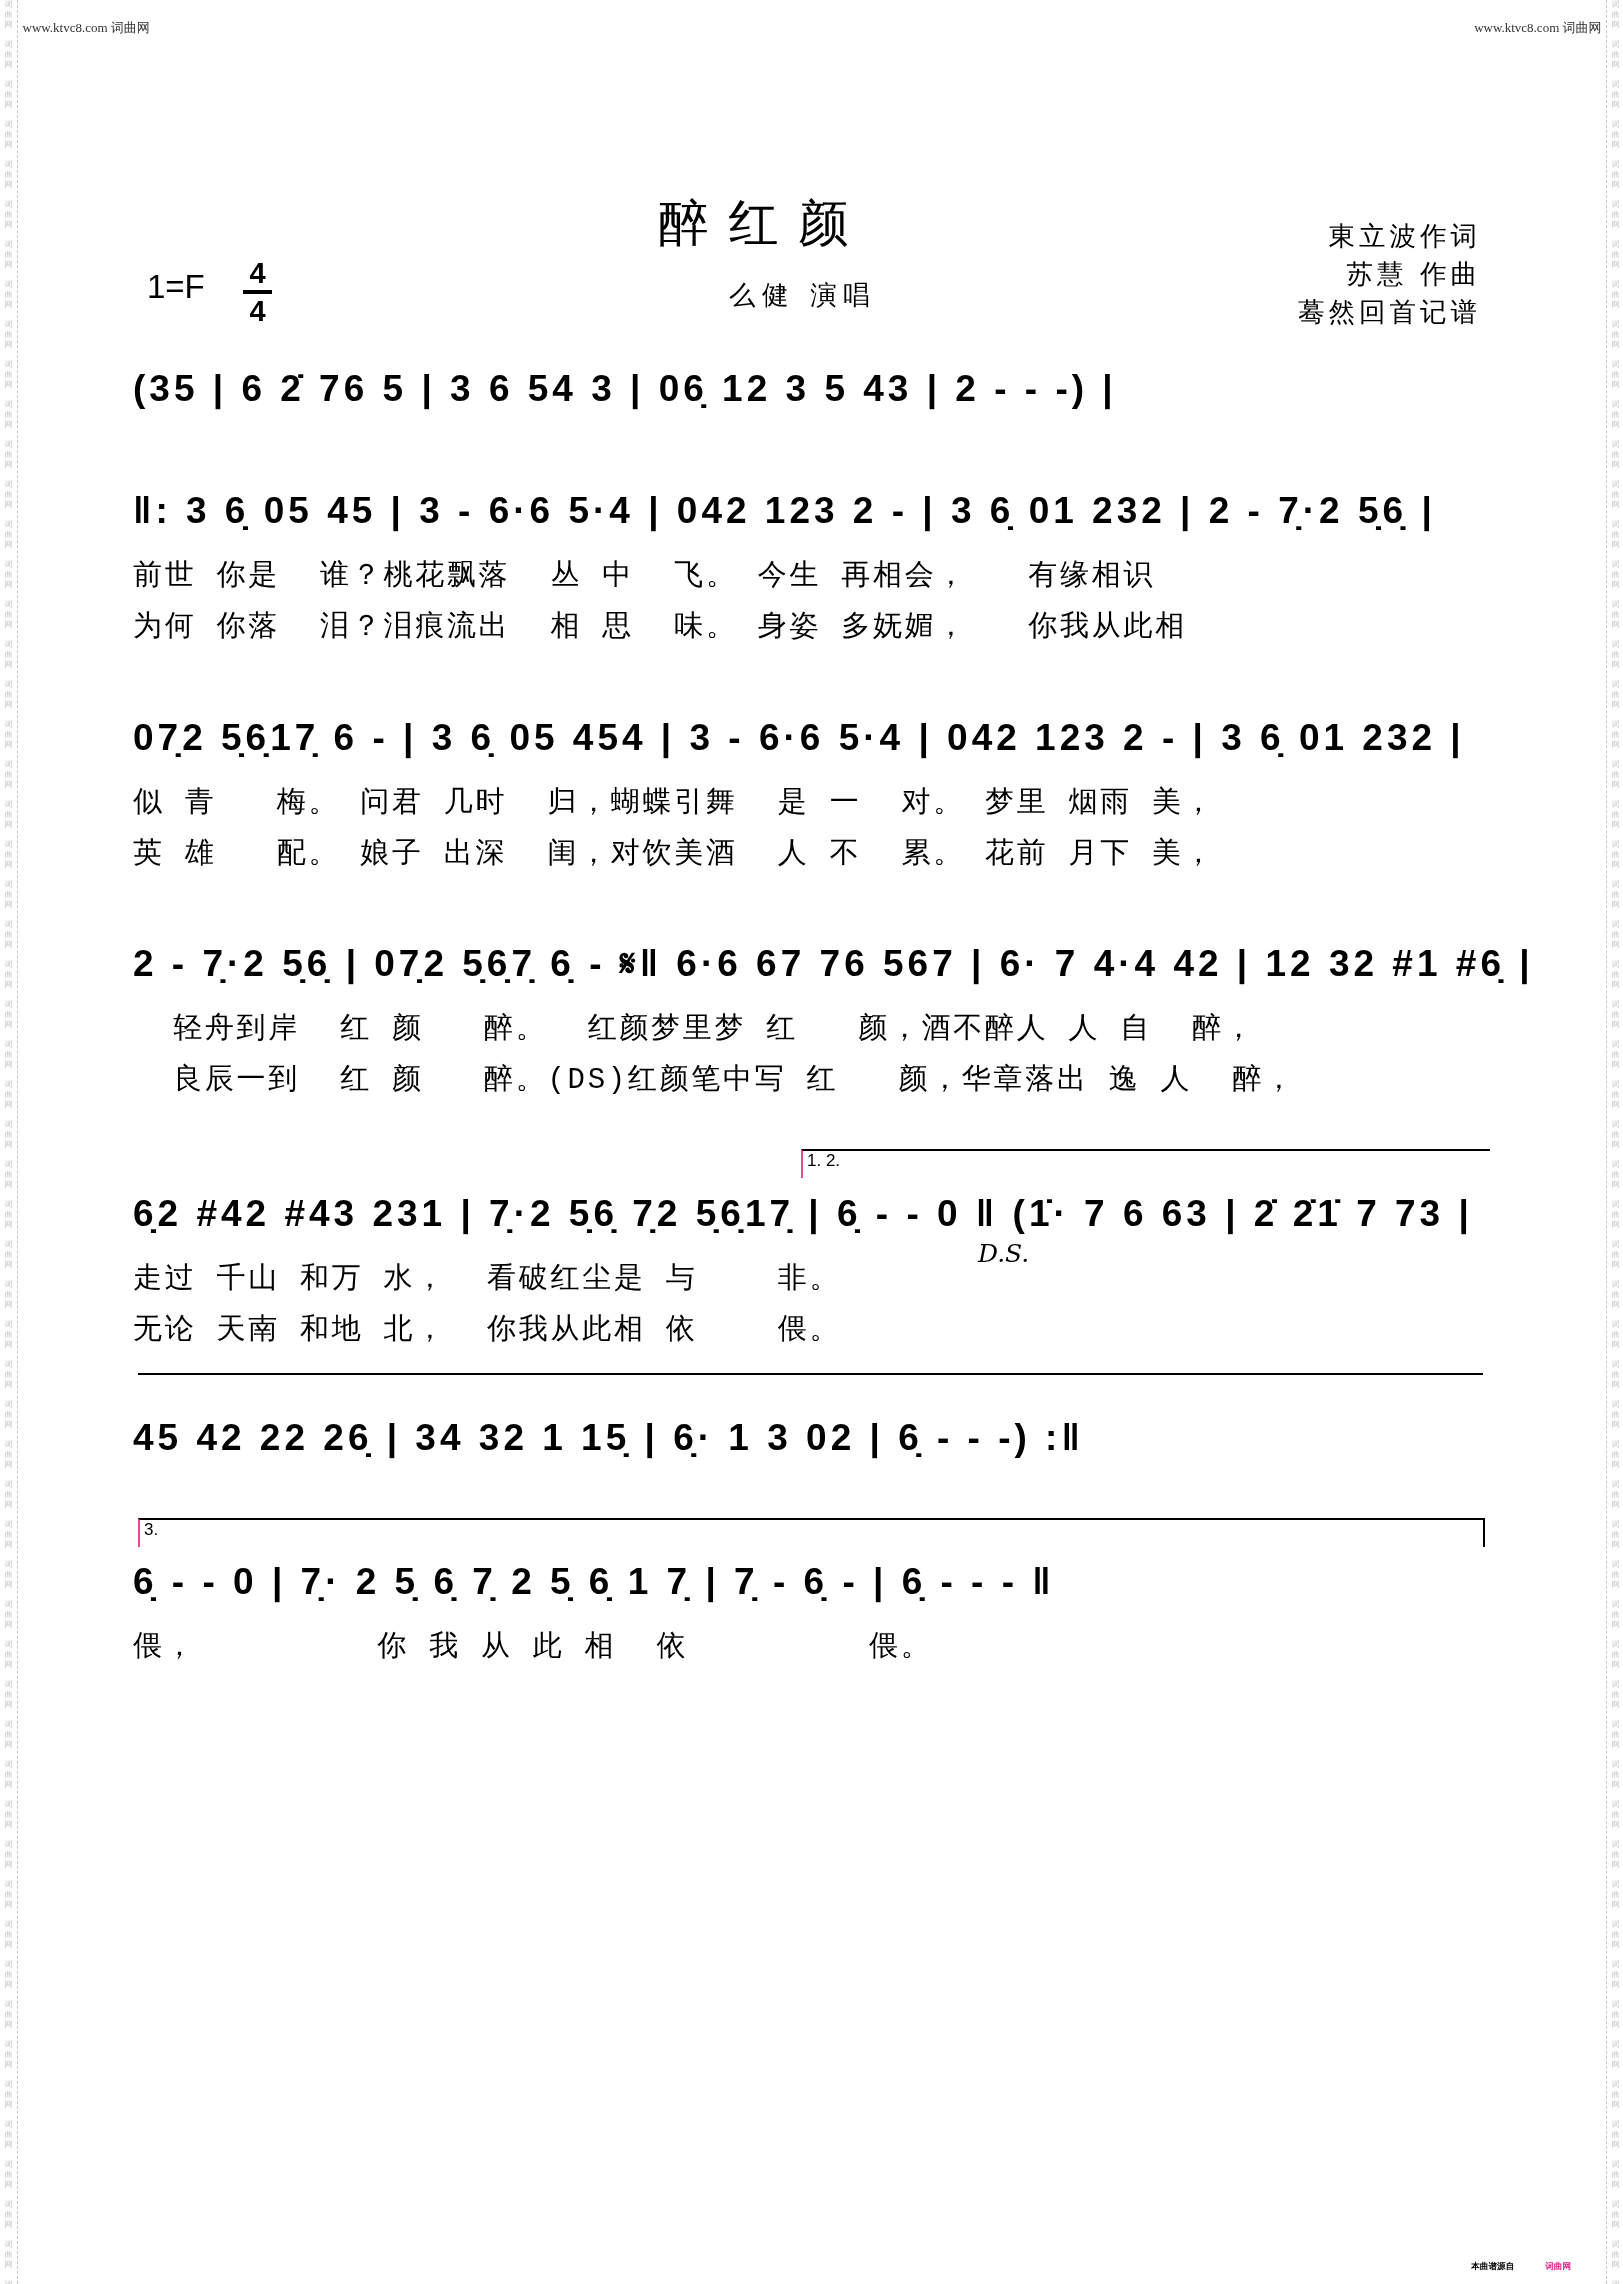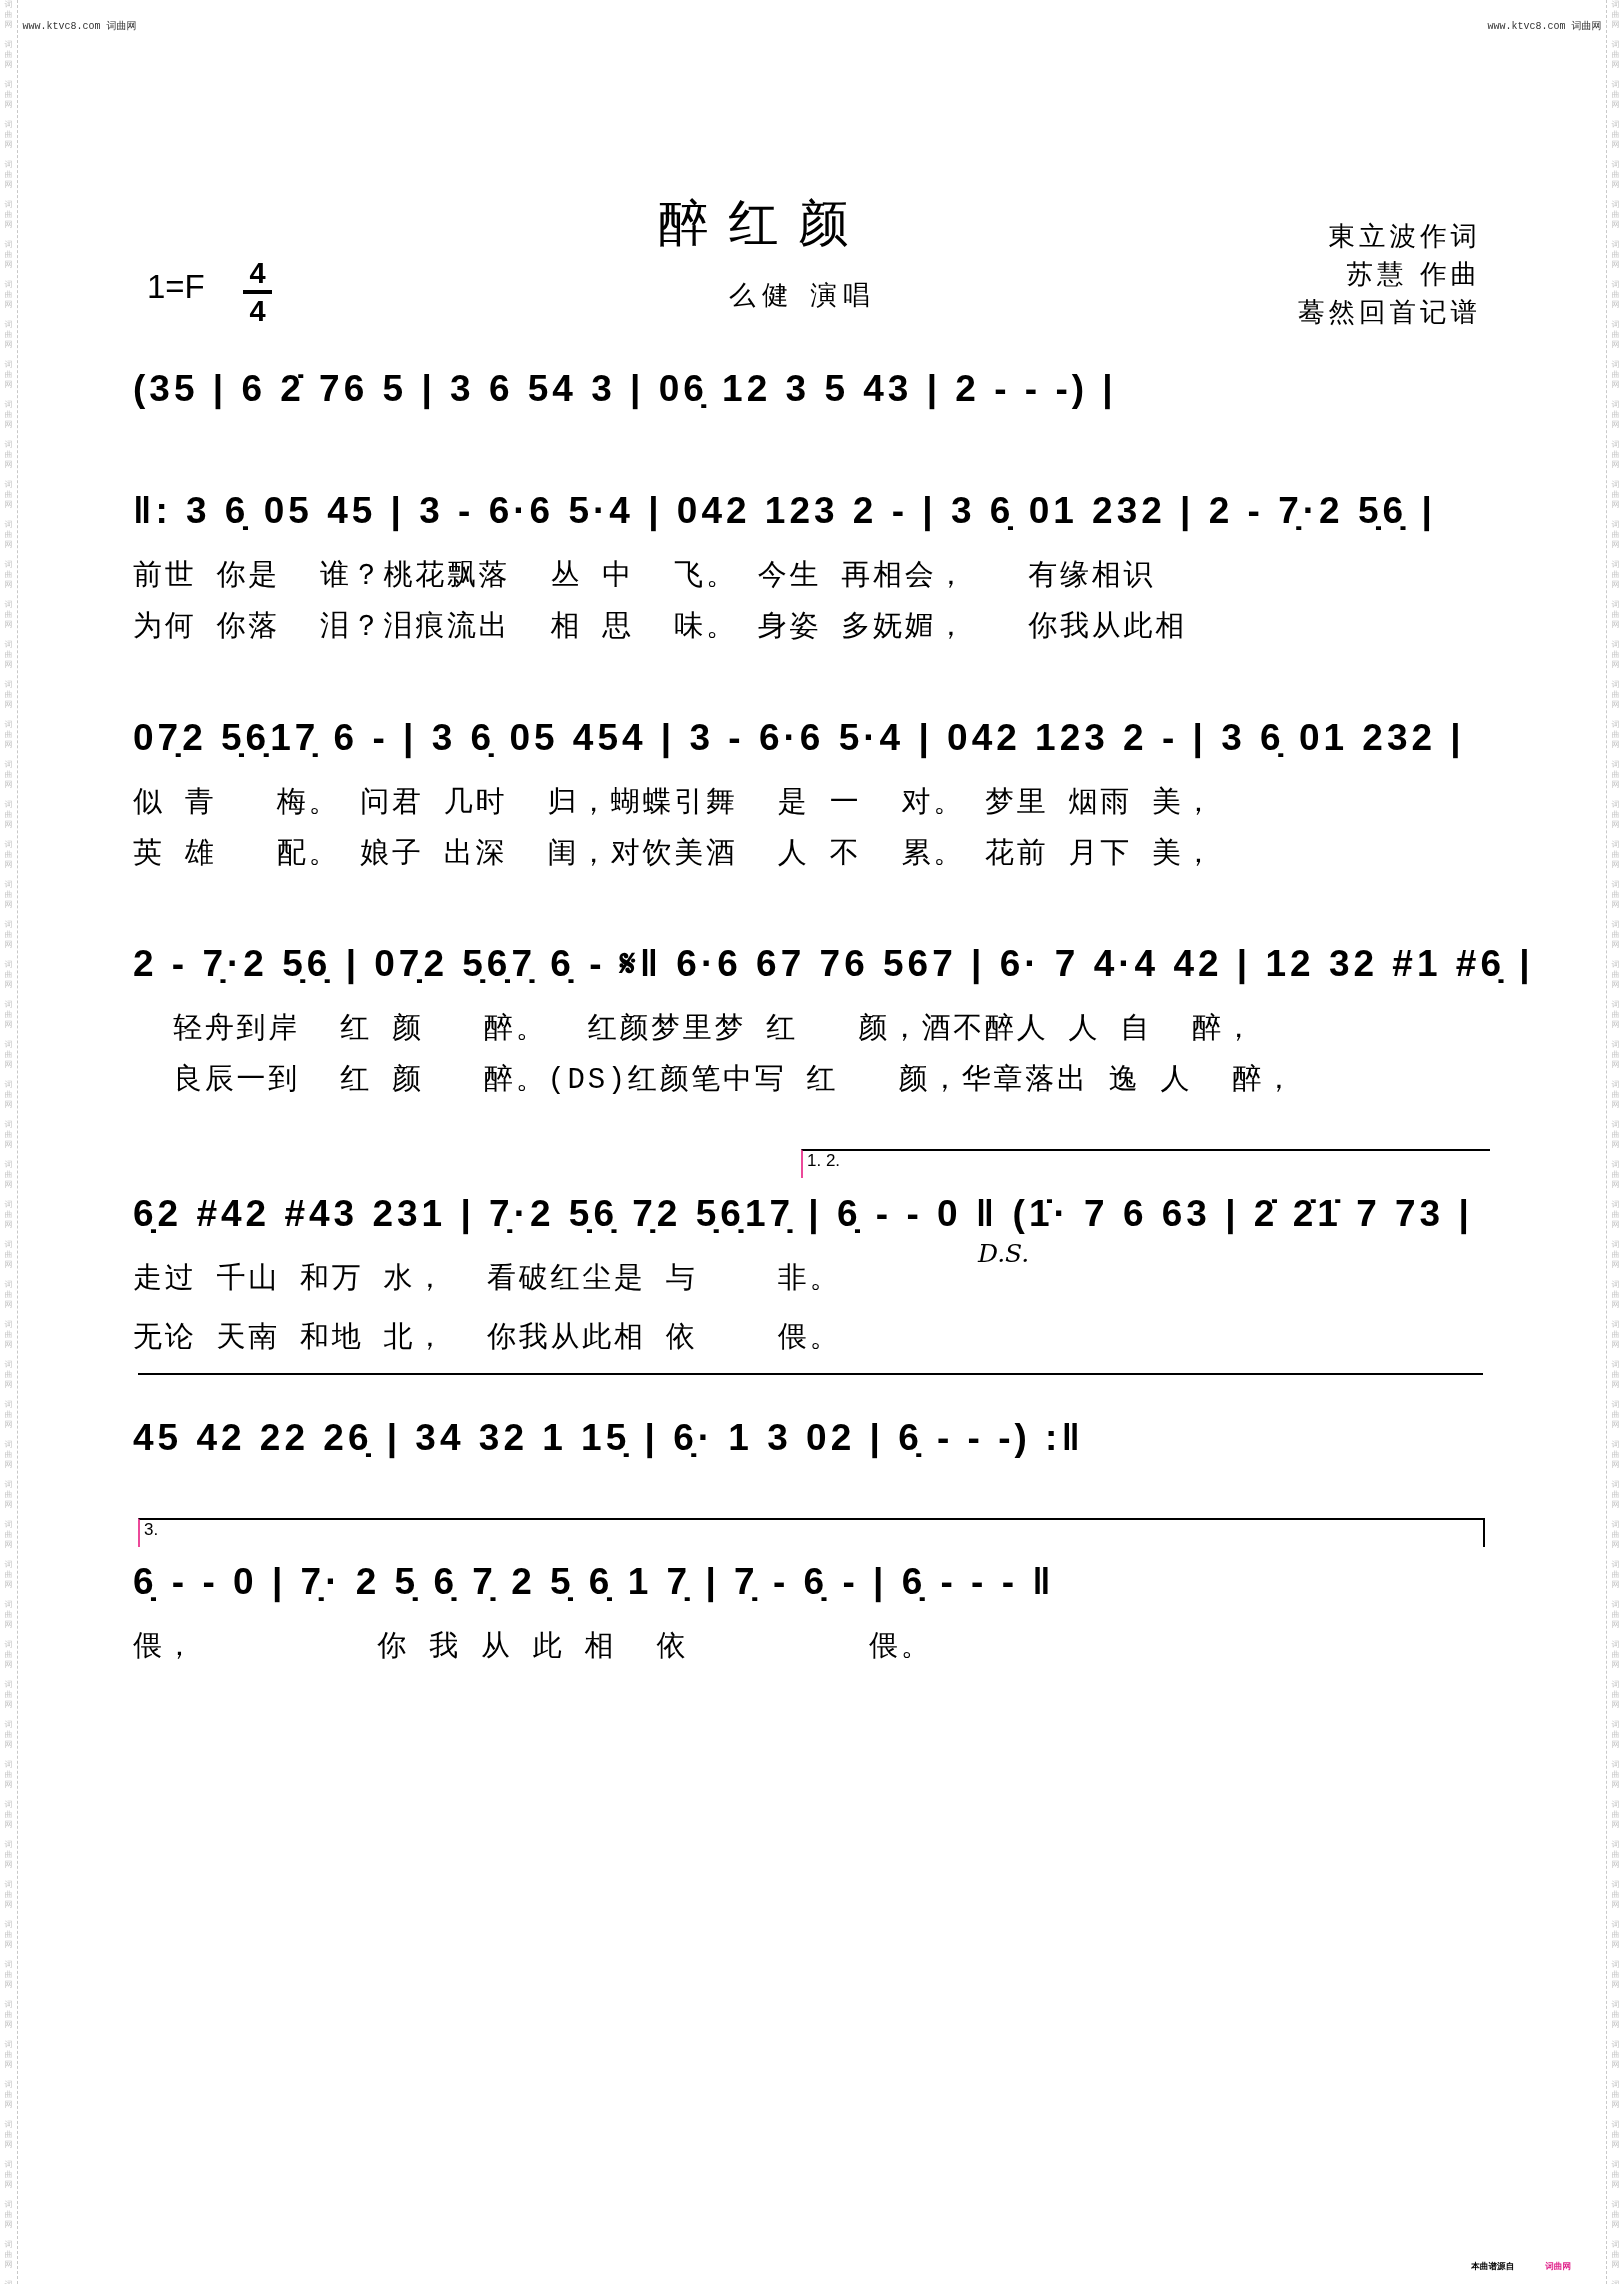--- a/index.html
+++ b/index.html
@@ -2,21 +2,21 @@
 <html style="font-size:10.6px"><head>
 <meta charset="utf-8">
 <style>
   html, body { margin:0; padding:0; background:#fff; }
   body { width:1624px; height:2284px; position:relative; overflow:hidden;
          font-family:"DejaVu Sans", sans-serif; color:#000; }
   .margin-strip { position:absolute; top:0; bottom:0; width:17px; border-right:1.3px dashed #c8c8c8;
                   font-size:8px; color:#c4c4c4; line-height:10px; text-align:center; overflow:hidden; }
   .margin-strip.left { left:0; }
   .margin-strip.right { right:0; border-right:none; border-left:1.3px dashed #c8c8c8; }
-  .site-tag { position:absolute; top:18.6px; font-size:10px; color:#333; font-family:Liberation Mono, monospace; }
+  .site-tag { position:absolute; top:18.6px; font-size:13px; color:#333; font-family:Liberation Serif, serif; }
   .title { position:absolute; top:190px; left:0; width:1527px; text-align:center; font-size:50px;
            letter-spacing:20px; font-family:"DejaVu Serif", serif; }
   .key { position:absolute; top:268px; left:147px; font-size:33px; font-family:"Liberation Sans", sans-serif; }
   .meter { position:absolute; top:257px; left:243px; width:29px; text-align:center; font-weight:bold;
            font-size:29px; line-height:32px; font-family:"Liberation Sans", sans-serif; }
   .meter .bar { height:3.3px; background:#000; margin:1.3px 0; }
   .singer { position:absolute; top:277px; left:729px; font-size:26.5px; letter-spacing:6.6px; font-family:"DejaVu Serif", serif; }
   .credits { position:absolute; top:217px; right:143px; text-align:right; font-size:26.5px; line-height:38px;
              font-family:"DejaVu Serif", serif; letter-spacing:4px; }
   .row { position:absolute; left:133px; width:1359px; }
@@ -674,21 +674,21 @@
   <div class="notes">2 - 7̣·2 5̣6̣ | 07̣2 5̣6̣7̣ 6̣ - 𝄋‖ 6·6 67 76 567 | 6· 7 4·4 42 | 12 32 #1 #6̣ |</div>
   <div class="lyric" style="top:65px">  轻舟到岸  红 颜   醉。  红颜梦里梦 红   颜，酒不醉人 人 自  醉，</div>
   <div class="lyric" style="top:116px">  良辰一到  红 颜   醉。(DS)红颜笔中写 红   颜，华章落出 逸 人  醉，</div>
 </div>
 
 <div class="volta" style="top:1149px; left:801px; width:683px;">1. 2.</div>
 <div class="row" style="top:1193px">
   <div class="notes">6̣2 #42 #43 231 | 7̣·2 5̣6̣ 7̣2 5̣6̣17̣ | 6̣ - - 0 ‖ (1̇· 7 6 63 | 2̇ 2̇1̇ 7 73 |</div>
   <div class="ds" style="top:46px; left:845px;">D.S.</div>
   <div class="lyric" style="top:65px">走过 千山 和万 水，  看破红尘是 与    非。</div>
-  <div class="lyric" style="top:124px">无论 天南 和地 北，  你我从此相 依    偎。</div>
+  <div class="lyric" style="top:116px">无论 天南 和地 北，  你我从此相 依    偎。</div>
 </div>
 
 <div class="hline" style="top:1373px; left:138px; width:1345px;"></div>
 <div class="row" style="top:1417px">
   <div class="notes">45 42 22 26̣ | 34 32 1 15̣ | 6̣· 1 3 02 | 6̣ - - -) :‖</div>
 </div>
 
 <div class="volta right" style="top:1518px; left:138px; width:1339px;">3.</div>
 <div class="row" style="top:1561px">
   <div class="notes">6̣ - - 0 | 7̣· 2 5̣ 6̣ 7̣ 2 5̣ 6̣ 1 7̣ | 7̣ - 6̣ - | 6̣ - - - ‖</div>

